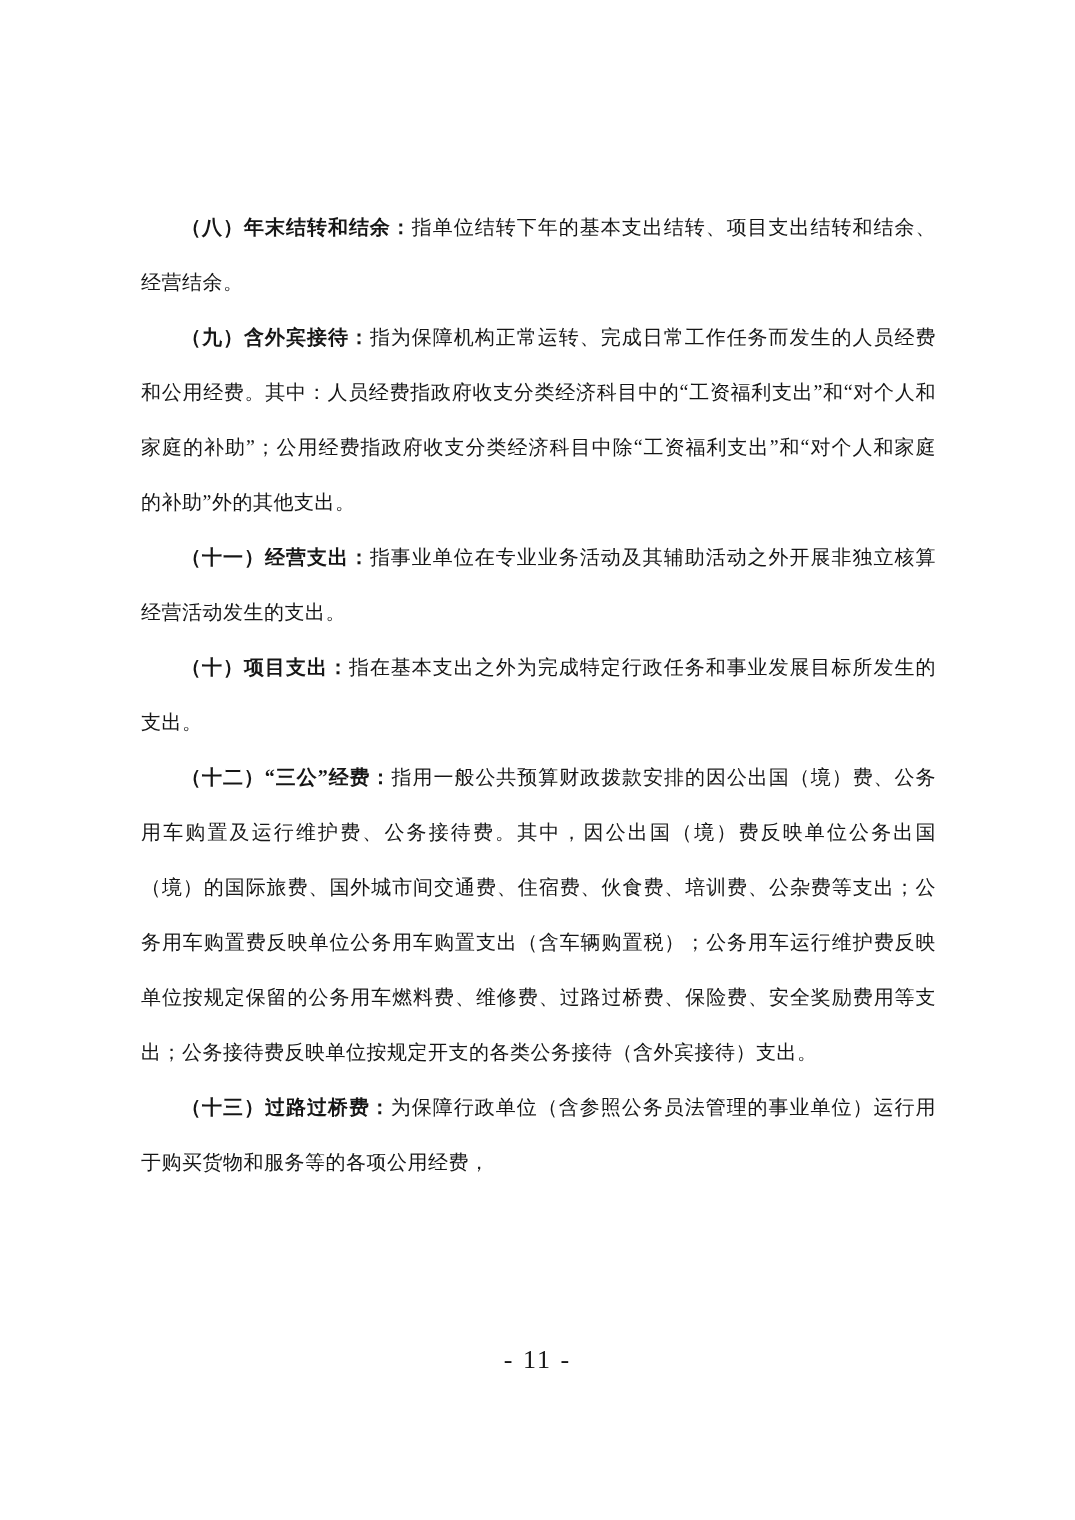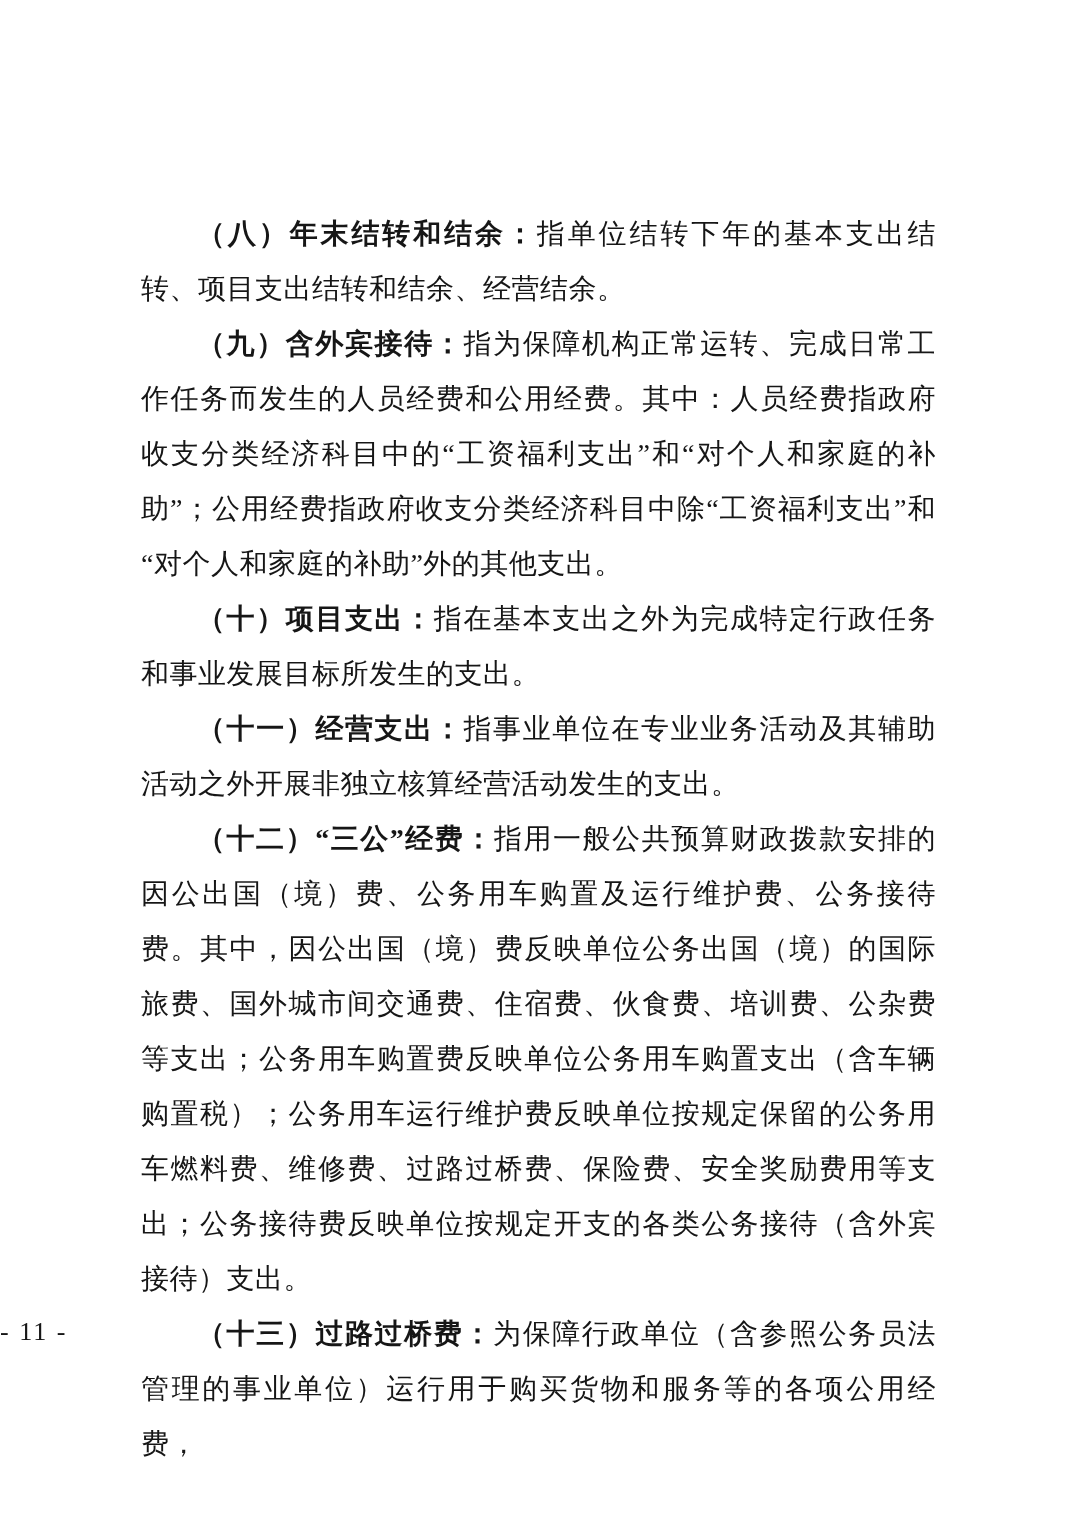--- a/index.html
+++ b/index.html
@@ -12,53 +12,54 @@
     width: 1075px;
     height: 1520px;
     background: #ffffff;
     overflow: hidden;
     font-family: "Liberation Serif", "DejaVu Serif", serif;
     color: #161616;
   }
   .doc-body {
     position: absolute;
     left: 141px;
-    top: 206px;
+    top: 200px;
     width: 795px;
-    font-size: 28px;
+    font-size: 20px;
     line-height: 55px;
     text-align: justify;
     text-justify: inter-ideograph;
     letter-spacing: 0.5px;
   }
   .para {
     margin: 0;
     padding: 0;
     text-indent: 2em;
   }
   .para .lead {
     font-weight: 700;
   }
   .page-number {
     position: absolute;
-    top: 1312px;
+    top: 1340px;
     left: 0;
     width: 100%;
+    text-align: center;
     font-size: 26px;
     line-height: 40px;
     letter-spacing: 2px;
     color: #161616;
   }
 </style>
 </head>
 <body>
 
 <div class="page">
   <div class="doc-body">
     <p class="para"><span class="lead">（八）年末结转和结余：</span><span>指单位结转下年的基本支出结转、项目支出结转和结余、经营结余。</span></p>
     <p class="para"><span class="lead">（九）含外宾接待：</span><span>指为保障机构正常运转、完成日常工作任务而发生的人员经费和公用经费。其中：人员经费指政府收支分类经济科目中的“工资福利支出”和“对个人和家庭的补助”；公用经费指政府收支分类经济科目中除“工资福利支出”和“对个人和家庭的补助”外的其他支出。</span></p>
+    <p class="para"><span class="lead">（十一）经营支出：</span><span>指事业单位在专业业务活动及其辅助活动之外开展非独立核算经营活动发生的支出。</span></p>
     <p class="para"><span class="lead">（十）项目支出：</span><span>指在基本支出之外为完成特定行政任务和事业发展目标所发生的支出。</span></p>
-    <p class="para"><span class="lead">（十一）经营支出：</span><span>指事业单位在专业业务活动及其辅助活动之外开展非独立核算经营活动发生的支出。</span></p>
     <p class="para"><span class="lead">（十二）“三公”经费：</span><span>指用一般公共预算财政拨款安排的因公出国（境）费、公务用车购置及运行维护费、公务接待费。其中，因公出国（境）费反映单位公务出国（境）的国际旅费、国外城市间交通费、住宿费、伙食费、培训费、公杂费等支出；公务用车购置费反映单位公务用车购置支出（含车辆购置税）；公务用车运行维护费反映单位按规定保留的公务用车燃料费、维修费、过路过桥费、保险费、安全奖励费用等支出；公务接待费反映单位按规定开支的各类公务接待（含外宾接待）支出。</span></p>
     <p class="para"><span class="lead">（十三）过路过桥费：</span><span>为保障行政单位（含参照公务员法管理的事业单位）运行用于购买货物和服务等的各项公用经费，</span></p>
   </div>
   <div class="page-number">- 11 -</div>
 </div>
 
 </body></html>

